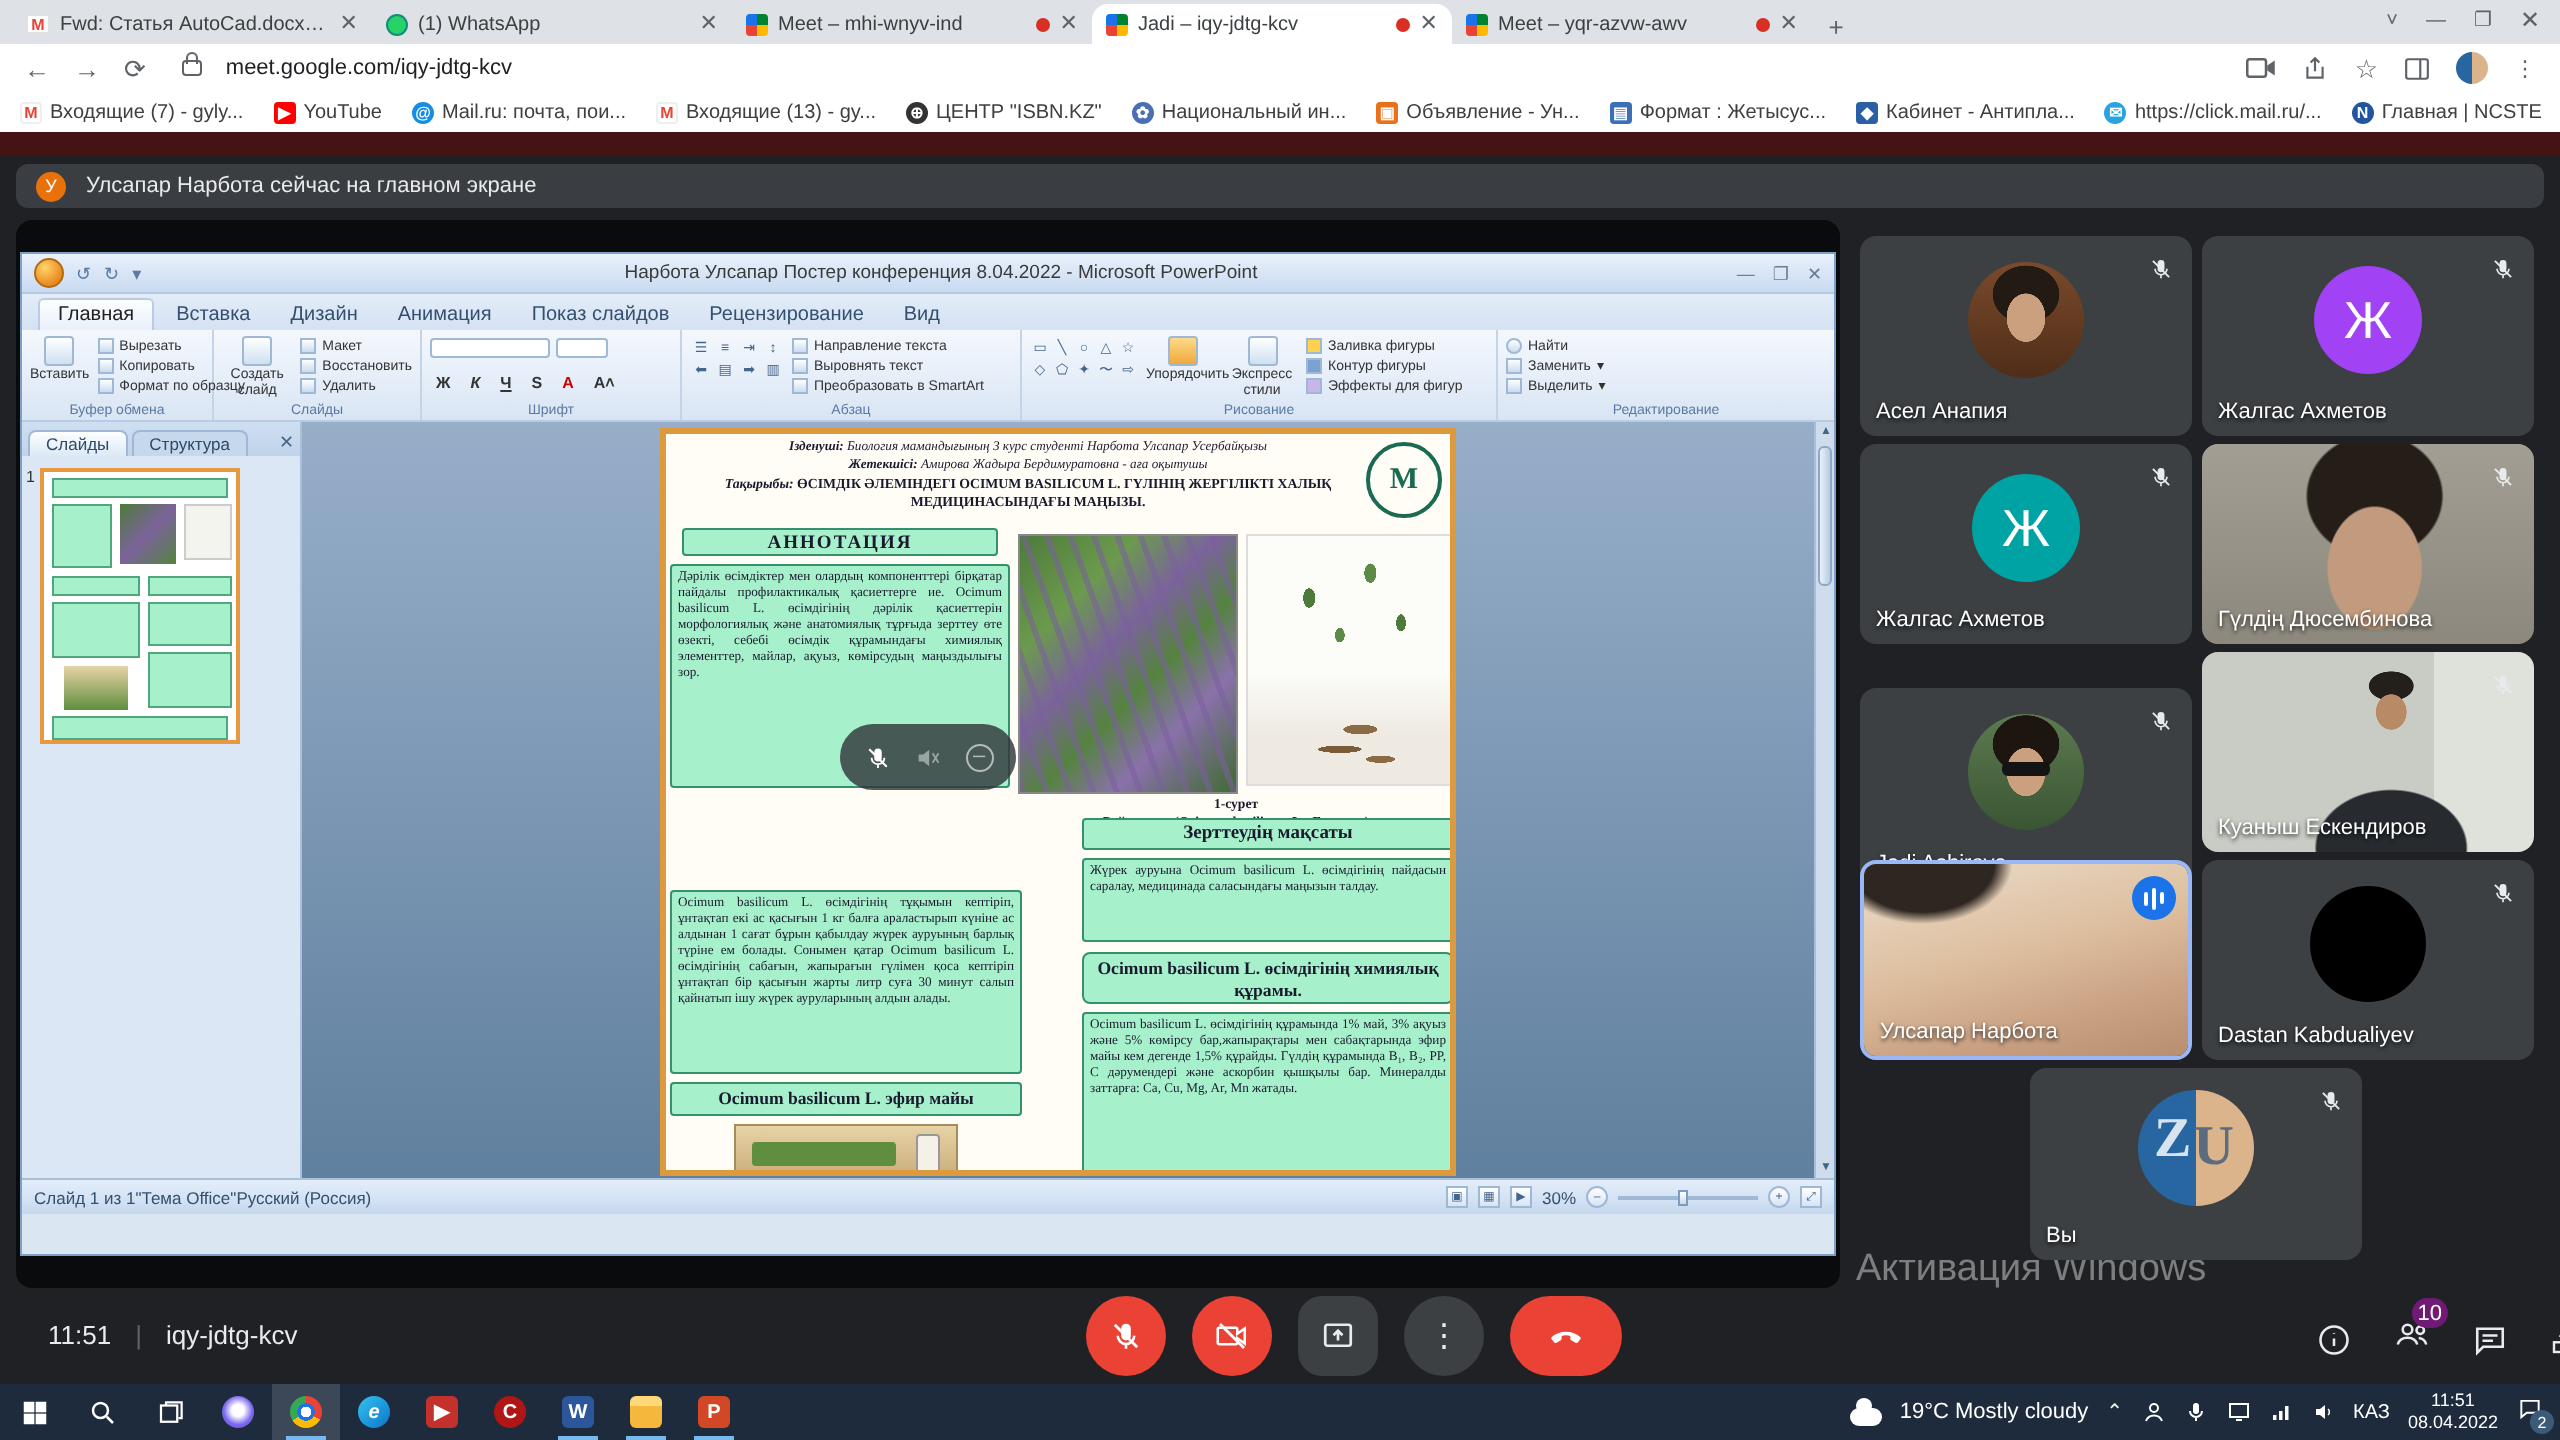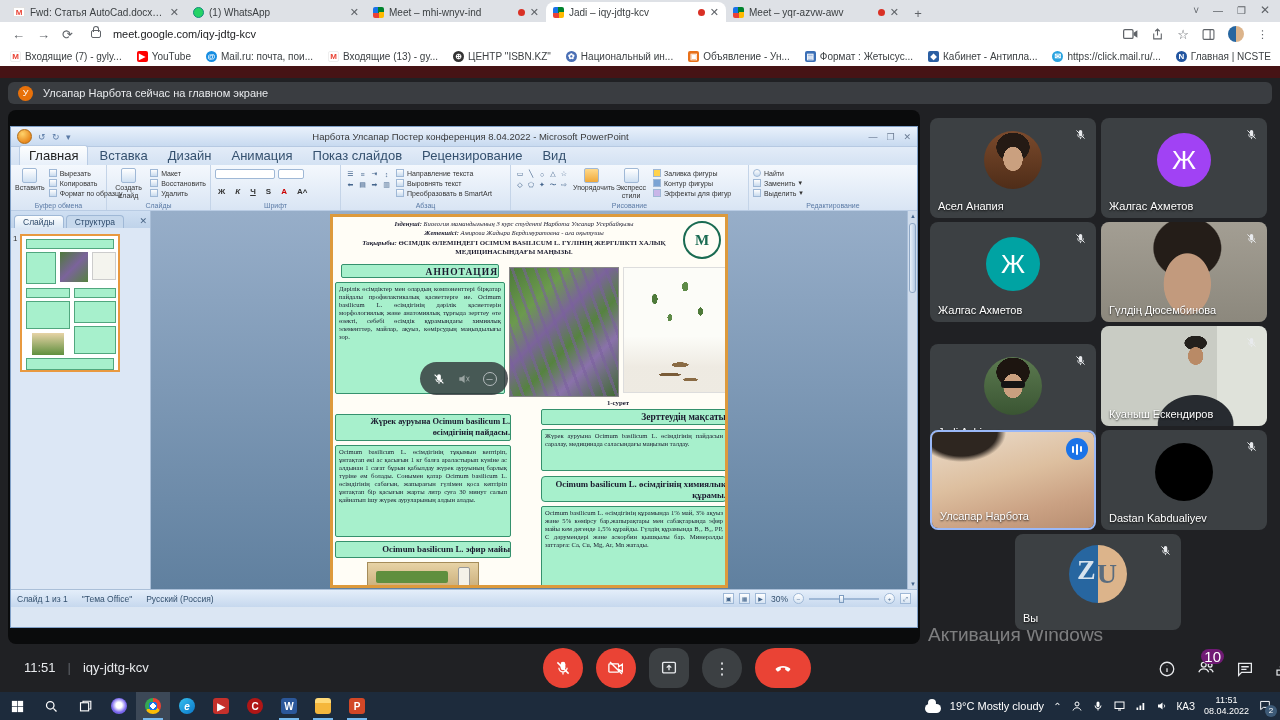--- a/index.html
+++ b/index.html
@@ -36,21 +36,21 @@
 
   
   #stage{position:absolute;top:110px;left:8px;width:912px;height:534px;background:#0a0b0c;border-radius:8px}
   #ppt{position:absolute;left:2px;top:16px;width:908px;height:502px;background:#dbe6f3;border:1px solid #7f9fc6;font-size:9px;color:#333}
   #ppt-title{height:20px;background:linear-gradient(#e9f1fb,#c8daf0);display:flex;align-items:center;padding:0 6px;gap:6px;border-bottom:1px solid #b6c9e2}
   .officebtn{width:15px;height:15px;border-radius:50%;background:radial-gradient(circle at 35% 30%,#ffd36b,#e98a1f 70%);border:1px solid #b06a12}
   .qat{color:#5a7aa5;font-size:9px;letter-spacing:2px}
   #ppt-title .t{flex:1;text-align:center;font-size:9.5px;color:#3a3a3a;white-space:nowrap;overflow:hidden}
   #ppt-title .wc{display:flex;gap:9px;color:#6b7c93;font-size:9px}
   #ribtabs{height:18px;background:linear-gradient(#e3ecf8,#d4e2f3);display:flex;align-items:flex-end;padding-left:8px;gap:2px}
-  .rtab{padding:2px 9px;font-size:13px;color:#34506e;border-radius:3px 3px 0 0}
+  .rtab{padding:2px 9px;font-size:10px;color:#34506e;border-radius:3px 3px 0 0}
   .rtab.active{background:linear-gradient(#fdfefe,#e8f0fa);border:1px solid #b9cce4;border-bottom:none;color:#222}
   #ribbon{height:46px;background:linear-gradient(#f4f8fd,#d9e5f4);display:flex;border-bottom:1px solid #b9cce4}
   .grp{position:relative;padding:2px 4px 10px;border-right:1px solid #c4d4e8;display:flex;gap:4px}
   .glabel{position:absolute;bottom:1px;left:0;right:0;text-align:center;font-size:7px;color:#5a7aa5;white-space:nowrap}
   .bigbtn{width:36px;text-align:center;font-size:7px;color:#333;line-height:1.1}
   .bico{width:15px;height:15px;margin:1px auto;background:linear-gradient(#fff,#cfe0f2);border:1px solid #9fb8d6;border-radius:2px}
   .scol{display:flex;flex-direction:column;gap:2px;justify-content:flex-start;padding-top:2px}
   .sitm{display:flex;align-items:center;gap:3px;font-size:7px;color:#333;white-space:nowrap}
   .si{width:8px;height:8px;background:linear-gradient(#fefefe,#c9dbee);border:1px solid #9fb8d6;flex:0 0 auto}
   .fbox{width:60px;height:10px;background:#fff;border:1px solid #9fb8d6;border-radius:2px}
@@ -76,21 +76,21 @@
 
   
   #poster{position:absolute;left:179px;top:3px;width:398px;height:374px;background:#fffdf6;border:3px solid #dd9a3c;font-family:"Liberation Serif",serif;color:#1a1a2e;overflow:hidden}
   .hline{text-align:center;font-size:6.6px;line-height:1.35}
   .hline b{font-style:italic}
   .hline i{font-style:italic}
   #phdr{position:absolute;left:26px;top:3px;width:310px}
   #plogo{position:absolute;right:4px;top:4px;width:38px;height:38px;border:2px solid #1a6b52;border-radius:50%;display:flex;align-items:center;justify-content:center}
   #plogo .inner{font-size:15px;font-weight:bold;color:#1a6b52;font-family:"Liberation Serif",serif}
   .gbox{background:#a7f0cc;border:1px solid #35916d;border-radius:2px}
-  .gtitle{font-weight:bold;text-align:right;font-family:"Liberation Serif",serif}
+  .gtitle{font-weight:bold;text-align:center;font-family:"Liberation Serif",serif}
   .gtxt{font-size:6.6px;line-height:1.22;padding:2px 3px;text-align:justify}
   #anno-title{position:absolute;left:8px;top:47px;width:158px;height:14px;font-size:9.5px;letter-spacing:1px;line-height:14px}
   #anno-text{position:absolute;left:2px;top:65px;width:170px;height:112px}
   #img-basil{position:absolute;left:176px;top:50px;width:110px;height:130px;background:linear-gradient(135deg,#4e7a3a 0%,#6b9a4e 25%,#7b639b 42%,#55833f 58%,#8a71ab 74%,#3f6b30 100%);border:1px solid #888}
   #img-basil .spikes{position:absolute;inset:0;background:repeating-linear-gradient(70deg,rgba(122,95,158,.55) 0 3px,transparent 3px 11px)}
   #img-illu{position:absolute;left:290px;top:50px;width:104px;height:126px;background:#fcfcf8;border:1px solid #ddd}
   #img-illu .art{position:absolute;inset:0;background:
     radial-gradient(5px 8px at 30% 25%,#4e7a3a 0 60%,transparent 61%),
     radial-gradient(5px 8px at 60% 15%,#5d8a47 0 60%,transparent 61%),
     radial-gradient(4px 7px at 75% 35%,#4e7a3a 0 60%,transparent 61%),
@@ -108,21 +108,21 @@
   #oil-img .bottle{position:absolute;right:8px;top:4px;width:12px;height:22px;background:#f4f1e8;border:1px solid #999;border-radius:2px}
   #goal-title{position:absolute;left:208px;top:192px;width:186px;height:16px;font-size:9.5px;line-height:15px}
   #goal-text{position:absolute;left:208px;top:212px;width:186px;height:42px}
   #chem-title{position:absolute;left:208px;top:259px;width:186px;height:26px;font-size:8.8px;line-height:1.3;padding-top:2px;border-radius:4px}
   #chem-text{position:absolute;left:208px;top:289px;width:186px;height:83px}
 
   
   #notesrow{height:22px;display:flex}
   #notesrow .spacer{width:238px;background:#c2d3e8}
   #notesrow .nbox{flex:1;background:#fff;border:1px solid #8fa8c6;font-size:10px;color:#333;display:flex;align-items:center;padding-left:6px}
-  #statusbar{height:18px;background:linear-gradient(#e4eefa,#c6d8ee);border-top:1px solid #aabfd8;display:flex;align-items:center;font-size:8.5px;color:#33506e;padding:0 6px;gap:14px}
+  #statusbar{height:18px;background:linear-gradient(#e4eefa,#c6d8ee);border-top:1px solid #aabfd8;display:flex;align-items:center;font-size:8.5px;color:#33506e;padding:0 6px;gap:0}
   #statusbar .rt{margin-left:auto;display:flex;align-items:center;gap:5px}
   .vbtn{width:11px;height:11px;background:linear-gradient(#fff,#d6e4f3);border:1px solid #9fb8d6;font-size:6px;text-align:center;line-height:11px;color:#44658c}
   .zslider{width:70px;height:2px;background:#9fb8d6;position:relative}
   .zslider .kn{position:absolute;left:30px;top:-3px;width:5px;height:8px;background:linear-gradient(#fff,#c9dbee);border:1px solid #7d9cc0}
 
   
   #pill{position:absolute;left:420px;top:362px;width:88px;height:33px;background:rgba(50,55,58,.82);border-radius:17px;display:flex;align-items:center;justify-content:space-evenly;z-index:5}
   #pill svg{display:block}
   #pill .dim{opacity:.45}
   #pill .minus{width:14px;height:14px;border:1.4px solid #cfd3d6;border-radius:50%;color:#cfd3d6;font-size:11px;line-height:11px;text-align:center;opacity:.8}
@@ -153,21 +153,21 @@
   #mb-left{position:absolute;left:24px;top:16px;display:flex;gap:12px;font-size:13px;color:#e8eaed;align-items:center}
   #mb-left .div{color:#5f6368}
   #mb-center{position:absolute;left:543px;top:4px;display:flex;gap:13px;align-items:center}
   .cbtn{width:40px;height:40px;border-radius:50%;display:flex;align-items:center;justify-content:center;color:#fff}
   .cbtn.red{background:#ea4335}
   .cbtn.dark{background:#3c4043;color:#e8eaed}
   .cbtn.sq{border-radius:12px}
   .hang{width:56px;height:40px;border-radius:20px;background:#ea4335;display:flex;align-items:center;justify-content:center;color:#fff}
   #mb-right{position:absolute;left:1158px;top:14px;display:flex;gap:20px;align-items:center;color:#e8eaed}
   #ppl{position:relative}
-  #ppl .badge{position:absolute;top:-9px;right:-8px;min-width:15px;height:15px;border-radius:8px;background:#701a75;color:#fff;font-size:15px;display:flex;align-items:center;justify-content:center;padding:0 3px}
+  #ppl .badge{position:absolute;top:-9px;right:-8px;min-width:15px;height:15px;border-radius:8px;background:#701a75;color:#fff;font-size:11px;display:flex;align-items:center;justify-content:center;padding:0 3px}
 
   
   #wm1{position:absolute;left:928px;top:624px;font-size:19px;color:rgba(255,255,255,.42);z-index:2}
   #wm2{position:absolute;left:928px;top:648px;font-size:11px;color:rgba(255,255,255,.40);z-index:2}
 
   
   #taskbar{position:absolute;top:692px;left:0;width:1280px;height:28px;background:#1d2b3c;display:flex;align-items:center;z-index:6}
   .tbtn{width:34px;height:28px;display:flex;align-items:center;justify-content:center;position:relative}
   .tbtn.open:after{content:"";position:absolute;bottom:0;left:7px;right:7px;height:2px;background:#76b9ed}
   .tbtn.front{background:rgba(255,255,255,.14)}
@@ -482,21 +482,20 @@
           <div id="img-basil">
               <div class="spikes"></div>
             </div>
           <div id="img-illu">
               <div class="art"></div>
             </div>
           <div id="fig-cap">
               <div>1-сурет</div>
               <div>Райхан гүл (Ocimum basilicum L.- Базилик)</div>
             </div>
-          <div id="benefit-title" class="gbox gtitle">Жүрек ауруына Ocimum basilicum L. өсімдігінің пайдасы.</div>
           <div id="benefit-text" class="gbox gtxt">Ocimum basilicum L. өсімдігінің тұқымын кептіріп, ұнтақтап екі ас қасығын 1 кг балға араластырып күніне ас алдынан 1 сағат бұрын қабылдау жүрек ауруының барлық түріне ем болады. Сонымен қатар Ocimum basilicum L. өсімдігінің сабағын, жапырағын гүлімен қоса кептіріп ұнтақтап бір қасығын жарты литр суға 30 минут салып қайнатып ішу жүрек ауруларының алдын алады.</div>
           <div id="oil-title" class="gbox gtitle">Ocimum basilicum L. эфир майы</div>
           <div id="oil-img">
               <div class="band"></div>
               <div class="bottle"></div>
             </div>
           <div id="goal-title" class="gbox gtitle">Зерттеудің мақсаты</div>
           <div id="goal-text" class="gbox gtxt">Жүрек ауруына Ocimum basilicum L. өсімдігінің пайдасын саралау,  медицинада саласындағы маңызын талдау.</div>
           <div id="chem-title" class="gbox gtitle">Ocimum basilicum L. өсімдігінің химиялық құрамы.</div>
           <div id="chem-text" class="gbox gtxt">Ocimum basilicum L. өсімдігінің құрамында 1% май, 3% ақуыз және 5% көмірсу бар,жапырақтары мен сабақтарында эфир майы кем дегенде 1,5% құрайды. Гүлдің құрамында B₁, B₂, PP, C дәрумендері және аскорбин қышқылы бар. Минералды заттарға: Ca, Cu, Mg, Ar, Mn жатады.</div>

